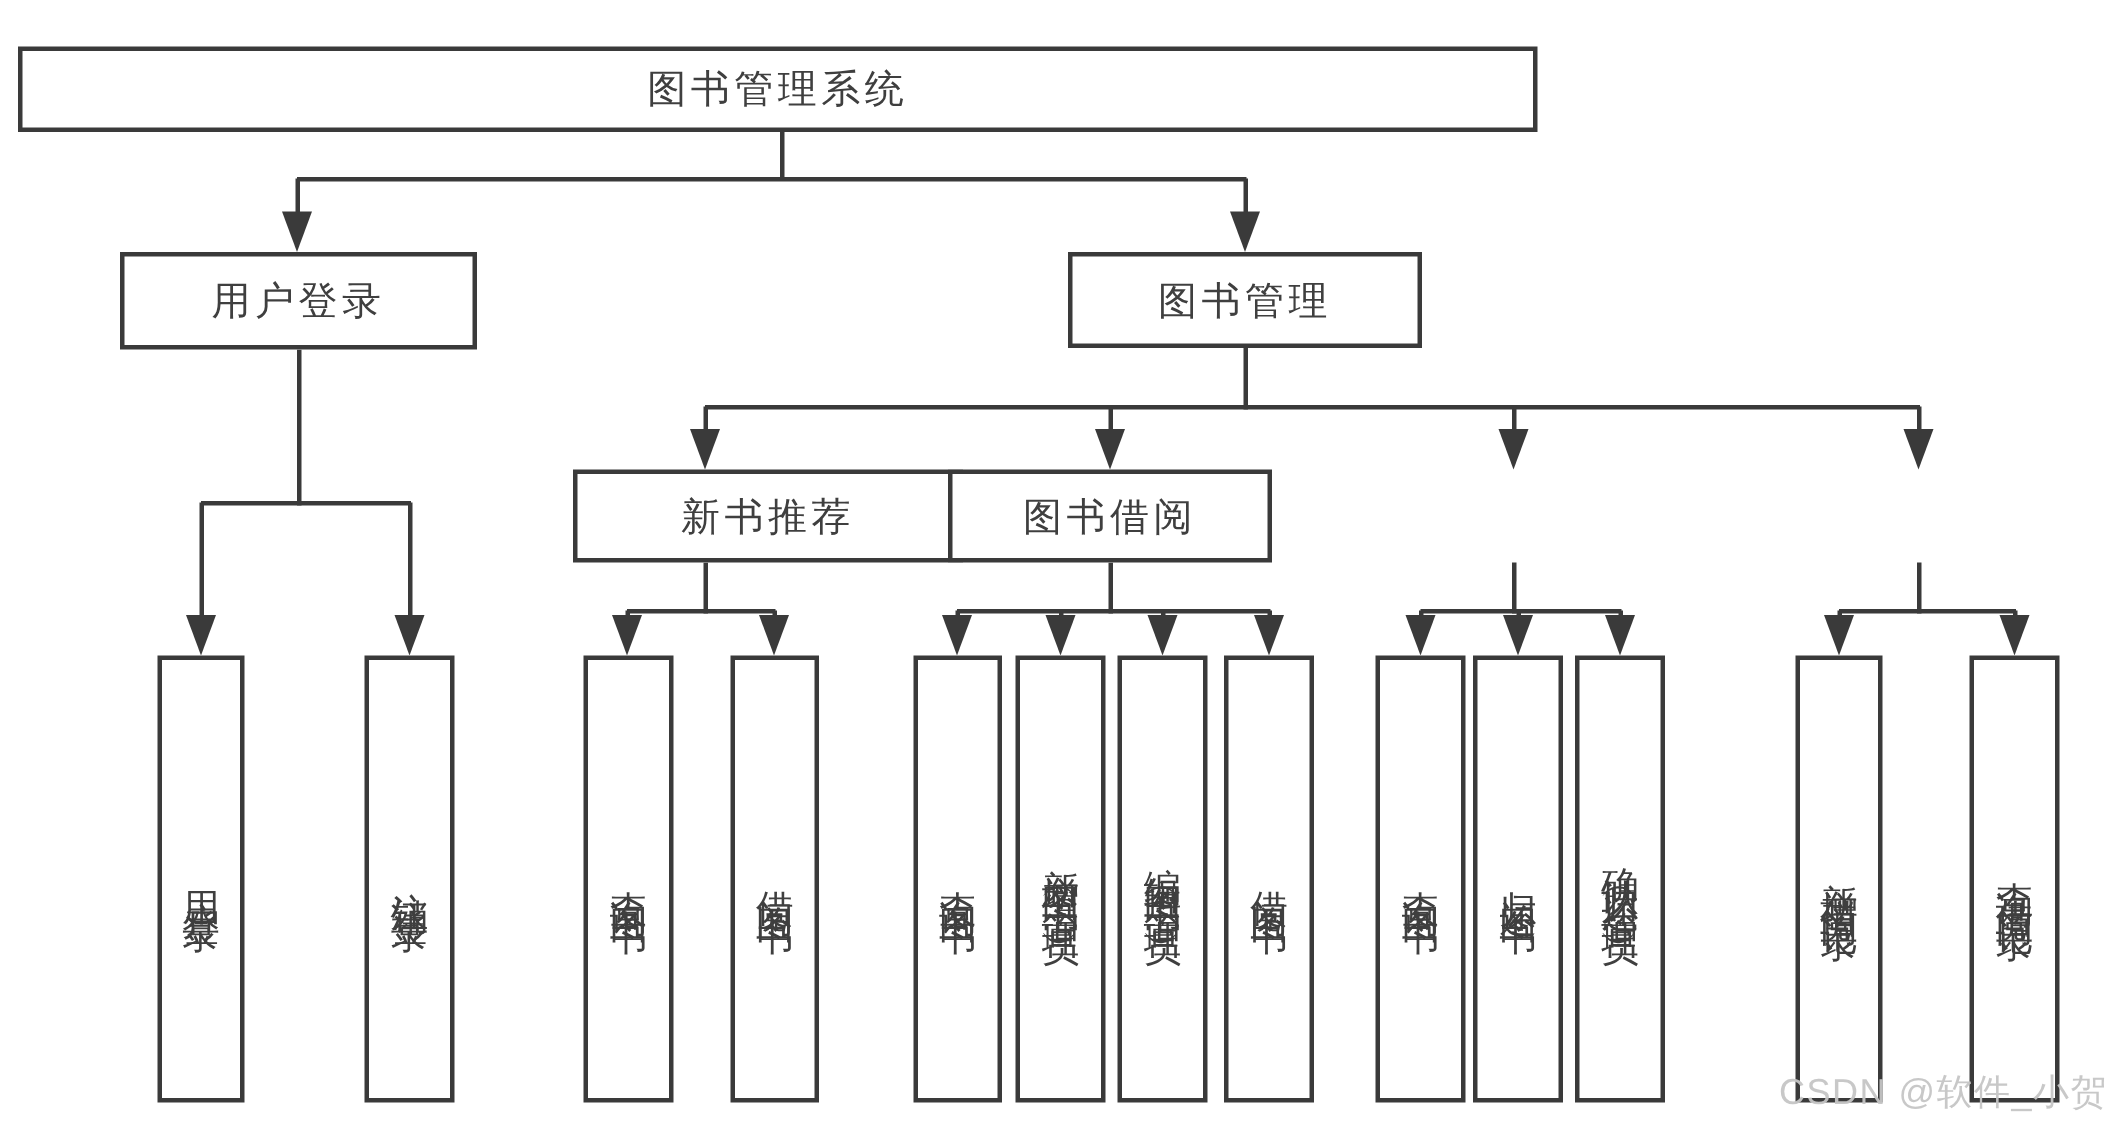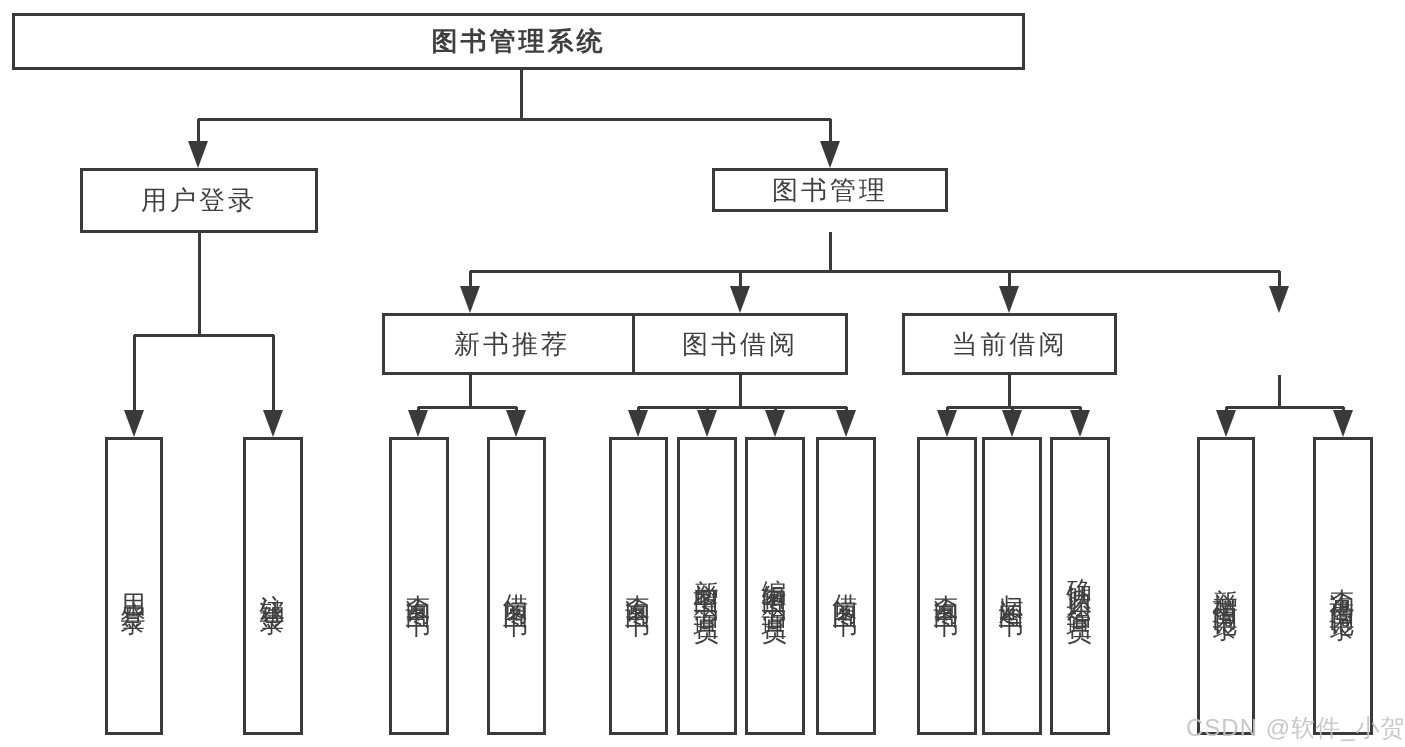--- a/index.html
+++ b/index.html
@@ -102,37 +102,34 @@
     <div class="arrow" style="left: 506px; top: 410px;"></div>
     <div class="arrow" style="left: 628px; top: 410px;"></div>
     <div class="arrow" style="left: 697px; top: 410px;"></div>
     <div class="arrow" style="left: 765px; top: 410px;"></div>
     <div class="arrow" style="left: 836px; top: 410px;"></div>
     <div class="arrow" style="left: 937px; top: 410px;"></div>
     <div class="arrow" style="left: 1002px; top: 410px;"></div>
     <div class="arrow" style="left: 1070px; top: 410px;"></div>
     <div class="arrow" style="left: 1216px; top: 410px;"></div>
     <div class="arrow" style="left: 1333px; top: 410px;"></div>
-    <div class="node" style="left: 12px; top: 13px; width: 1013px; height: 57px; font-weight: bold;">
+    <div class="node" style="left: 12px; top: 31px; width: 1013px; height: 57px;">
       <span class="htext">图书管理系统</span>
     </div>
     <div class="node" style="left: 80px; top: 168px; width: 238px; height: 65px;">
       <span class="htext">用户登录</span>
     </div>
-    <div class="node" style="left: 712px; top: 168px; width: 236px; height: 44px;">
+    <div class="node" style="left: 712px; top: 168px; width: 236px; height: 64px;">
       <span class="htext">图书管理</span>
     </div>
     <div class="node" style="left: 382px; top: 313px; width: 260px; height: 62px;">
       <span class="htext">新书推荐</span>
     </div>
     <div class="node" style="left: 632px; top: 313px; width: 216px; height: 62px; font-family: Liberation Mono, monospace;">
       <span class="htext">图书借阅</span>
-    </div>
-    <div class="node" style="left: 902px; top: 313px; width: 215px; height: 62px;">
-      <span class="htext">当前借阅</span>
     </div>
     <div class="node" style="left: 105px; top: 437px; width: 58px; height: 298px;">
       <span class="vtext">用户登录</span>
     </div>
     <div class="node" style="left: 243px; top: 437px; width: 60px; height: 298px;">
       <span class="vtext">注销登录</span>
     </div>
     <div class="node" style="left: 389px; top: 437px; width: 60px; height: 298px;">
       <span class="vtext">查询图书</span>
     </div>

